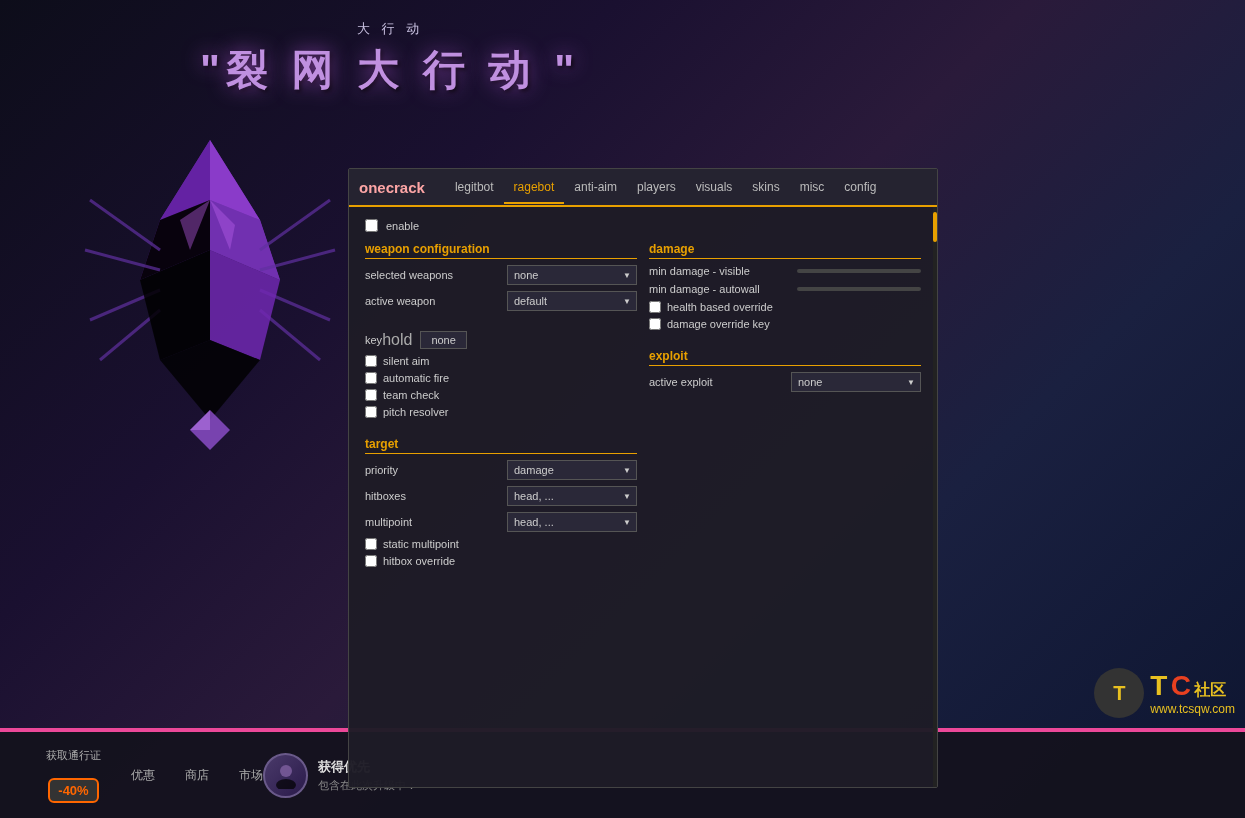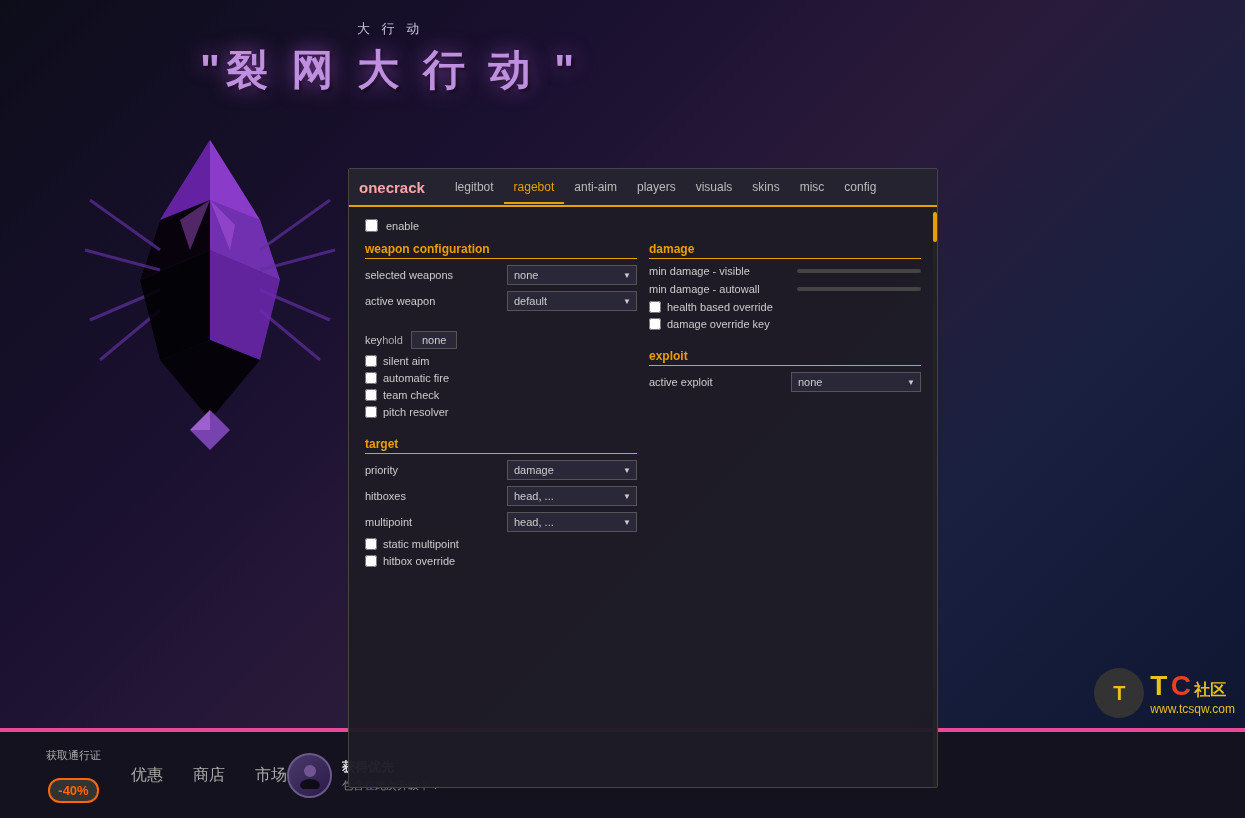--- a/index.html
+++ b/index.html
@@ -66,21 +66,21 @@
       display: flex;
       align-items: center;
       padding: 0 36px;
       border-top: 4px solid #ec4899;
     }
     .bottom-nav {
       display: flex;
       gap: 30px;
       margin-left: 30px;
       color: #aaa;
-      font-size: 16px;
+      font-size: 12px;
     }
     .bottom-nav span { cursor: pointer; }
 
     .passport-area {
       display: flex;
       flex-direction: column;
       align-items: center;
       margin-left: 10px;
     }
     .passport-text {
@@ -88,21 +88,21 @@
       color: #aaa;
       margin-bottom: 4px;
     }
     .discount-badge {
       background: #333;
       border: 2px solid #ff6600;
       color: #ff6600;
       padding: 3px 8px;
       font-size: 13px;
       font-weight: bold;
-      border-radius: 12px;
+      border-radius: 6px;
       margin-top: 11px;
     }
     .avatar-circle {
       width: 45px;
       height: 45px;
       border-radius: 50%;
       background: linear-gradient(135deg, #4a3a6a, #2a1a4a);
       border: 2px solid #6a5a8a;
       display: flex;
       align-items: center;
@@ -278,21 +278,21 @@
     
     .key-row {
       display: flex;
       align-items: center;
       justify-content: flex-start;
       margin-bottom: 6px;
     }
     .key-label { color: #ccc; font-size: 11px; }
     .key-mode {
       color: #aaa;
-      font-size: 11px;
+      font-size: 16px;
       margin-right: 8px;
     }
     .key-btn {
       background: #2a2838;
       border: 1px solid #555;
       color: #ccc;
       padding: 2px 10px;
       font-size: 11px;
       cursor: pointer;
     }

